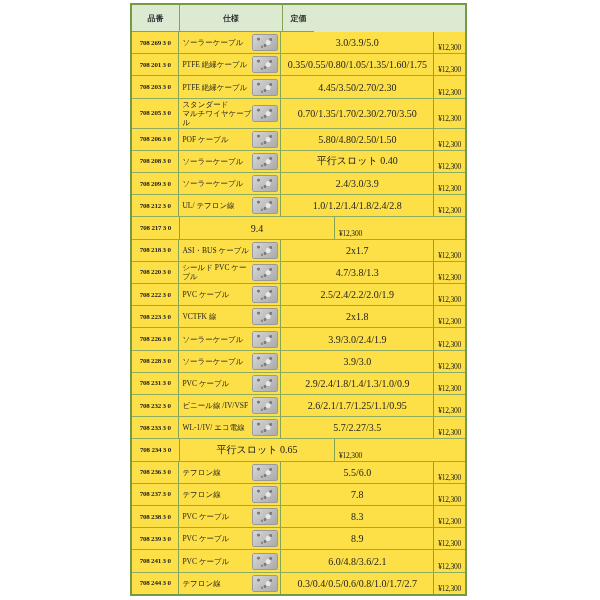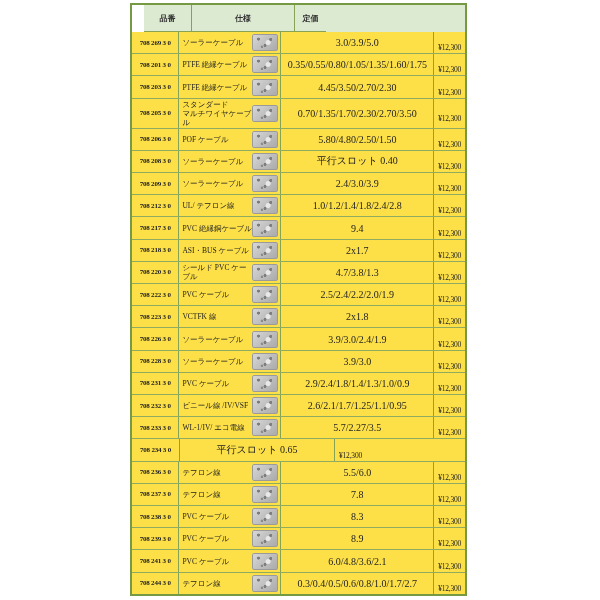--- a/index.html
+++ b/index.html
@@ -32,21 +32,20 @@
   }
   .header-row {
     display: flex;
     height: 14px;
     min-height: 27px;
     background: #dcead2;
     font-weight: bold;
     font-size: 8px;
     color: #333333;
     box-sizing: border-box;
-    margin-left: 12px;
   }
   .header-row .cell { border-bottom: 1px solid #86a355; }
   .cell {
     box-sizing: border-box;
     display: flex;
     align-items: center;
     justify-content: center;
     overflow: hidden;
   }
   .c1 { width: 48px;  border-right: 1px solid #86a355; }
@@ -212,24 +211,20 @@
     <div class="cell c2 c-spec">
       <span class="spec-label">UL/ テフロン線</span>
       <span class="blade-icon"></span>
     </div>
     <div class="cell c3 c-dia">1.0/1.2/1.4/1.8/2.4/2.8</div>
     <div class="cell c4 c-price">¥12,300</div>
   </div>
 
   <div class="row">
     <div class="cell c1 c-part">708 217 3 0</div>
-    <div class="cell c2 c-spec">
-      <span class="spec-label">PVC 絶縁銅ケーブル</span>
-      <span class="blade-icon"></span>
-    </div>
     <div class="cell c3 c-dia">9.4</div>
     <div class="cell c4 c-price">¥12,300</div>
   </div>
 
   <div class="row">
     <div class="cell c1 c-part">708 218 3 0</div>
     <div class="cell c2 c-spec">
       <span class="spec-label">ASI・BUS ケーブル</span>
       <span class="blade-icon"></span>
     </div>

